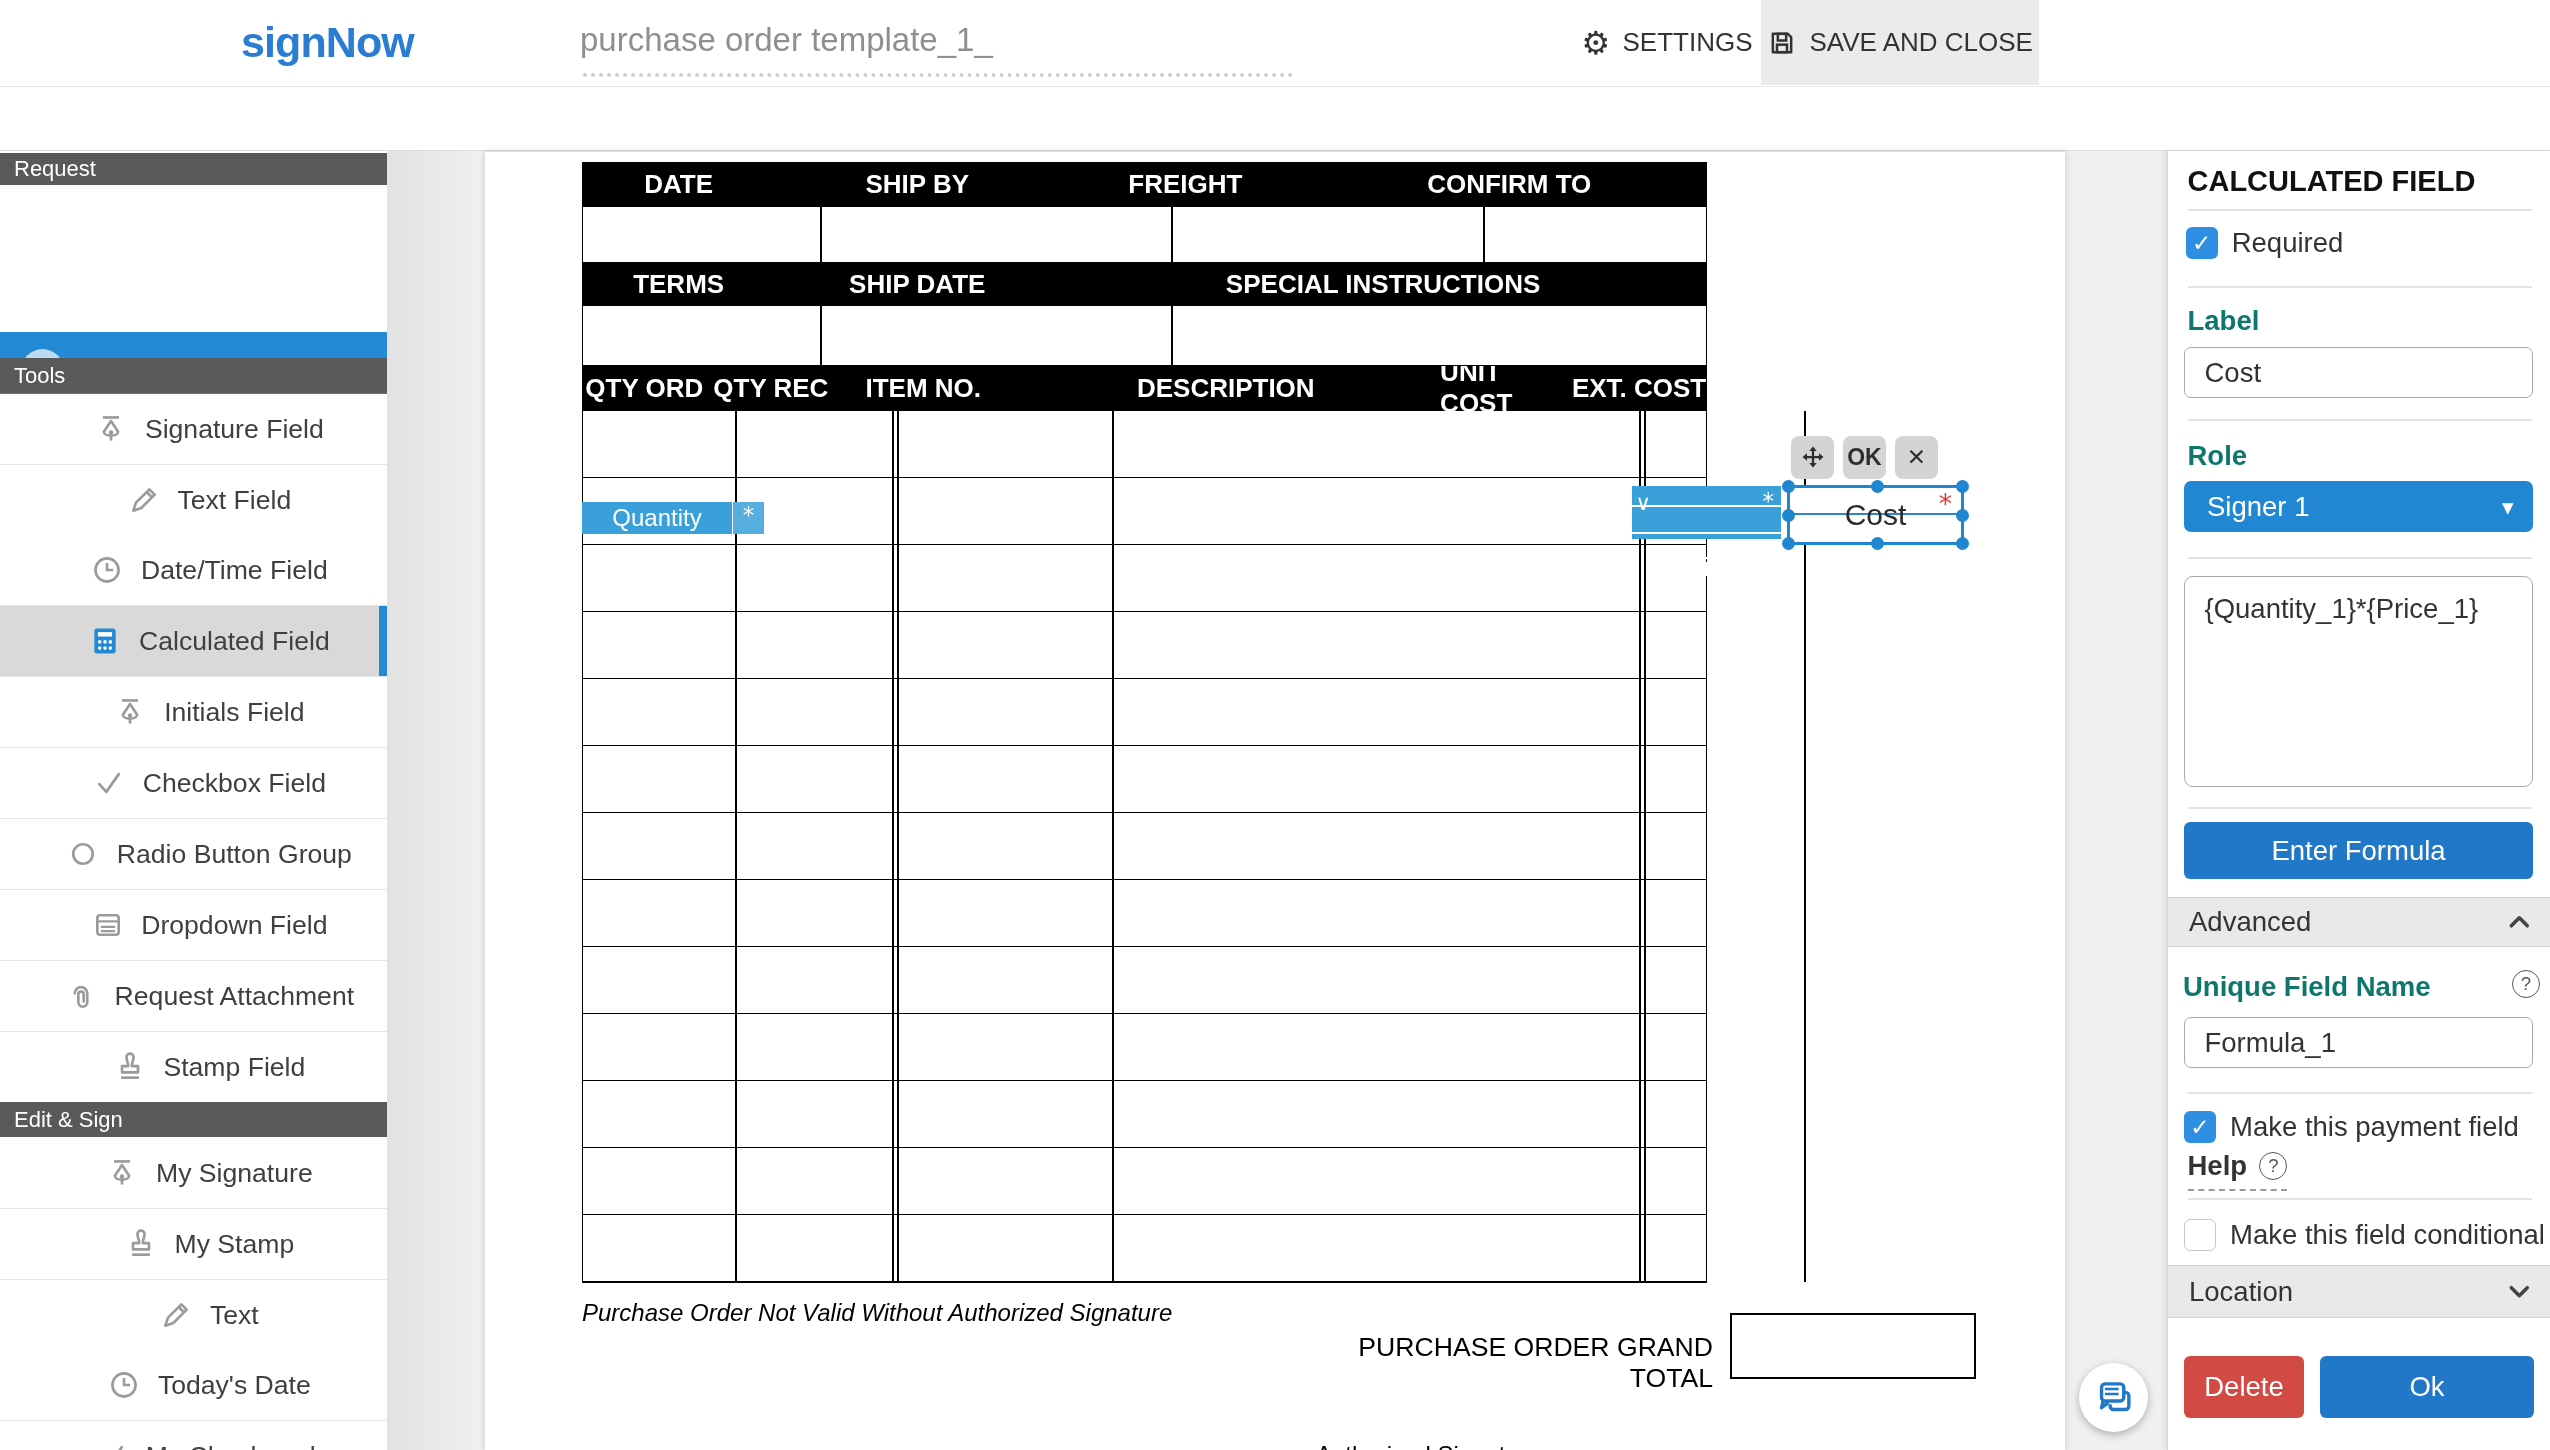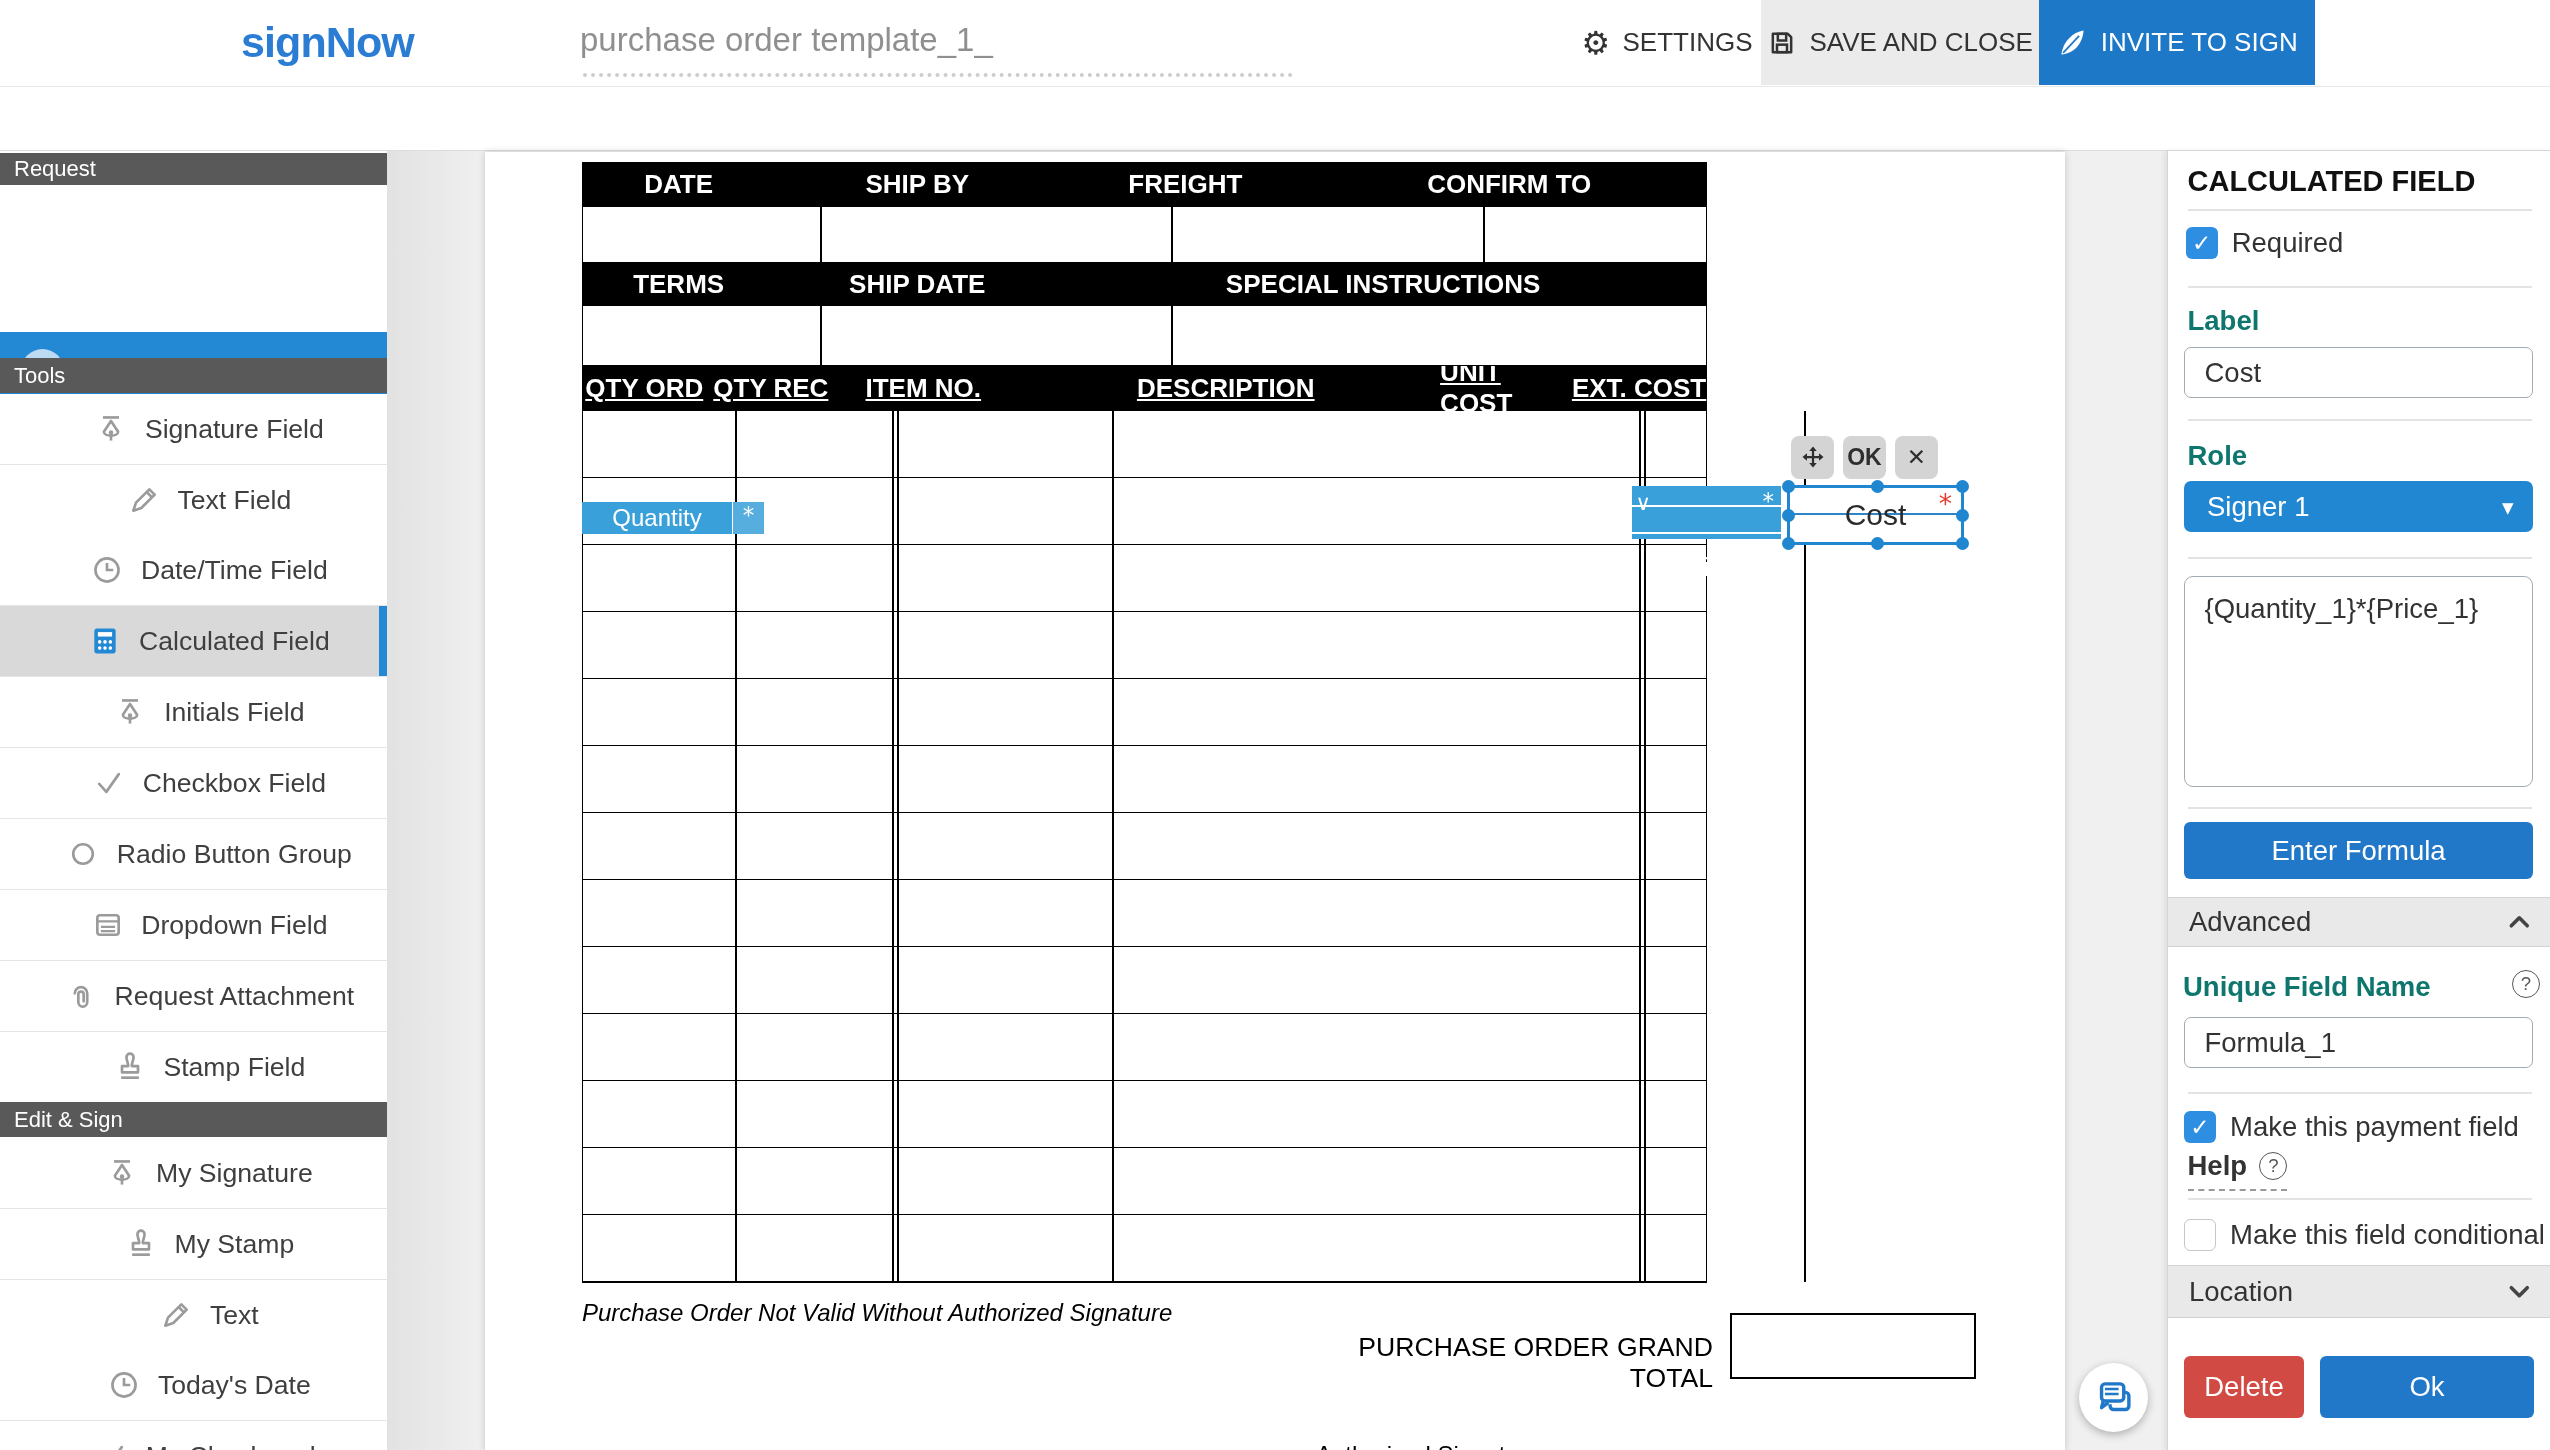--- a/index.html
+++ b/index.html
@@ -208,26 +208,20 @@
   <div id="title-underline" class="abs"></div>
   <div id="btn-settings" class="abs topbtn">
     <span class="gear-glyph">⚙</span>
     <span>SETTINGS</span>
   </div>
   <div id="btn-save" class="abs topbtn">
     <svg class="ic" width="30" height="30" viewBox="0 0 34 34">
         <use href="#i-floppy"></use>
       </svg>
     <span>SAVE AND CLOSE</span>
-  </div>
-  <div id="btn-invite" class="abs topbtn">
-    <svg class="ic" width="32" height="32" viewBox="0 0 36 36">
-        <use href="#i-feather"></use>
-      </svg>
-    <span>INVITE TO SIGN</span>
   </div>
 </div>
 
 <div id="toolbar" class="abs">
   <div class="abs tbtn glyph" style="left:1012px;width:50px;font-size:41px;color:#3f3f3f;">↶</div>
   <div class="abs tbtn glyph" style="left:1072px;width:50px;font-size:41px;color:#b9b9b9;">↷</div>
   <div class="abs tb-sep" style="left:1141px;"></div>
   <div class="abs tbtn" style="left:1169px;width:50px;">
       <svg width="39" height="39" viewBox="0 0 44 44">
         <use href="#i-zoomout"></use>
@@ -393,21 +387,21 @@
       </div>
       <div class="band" style="height:43px;">
         <div style="width:239px;">TERMS</div>
         <div style="width:351px;">SHIP DATE</div>
         <div style="width:801px;">SPECIAL INSTRUCTIONS</div>
       </div>
       <div class="wrow" style="height:60px;">
         <div class="vline" style="left:237px;"></div>
         <div class="vline" style="left:588px;"></div>
       </div>
-      <div class="band" style="height:45px;text-decoration:underline;">
+      <div class="band" style="height:45px;">
         <div style="width:154px;">QTY ORD</div>
         <div style="width:159px;">QTY REC</div>
         <div style="width:218px;">ITEM NO.</div>
         <div style="width:530px;">DESCRIPTION</div>
         <div style="width:162px;">UNIT COST</div>
         <div style="width:168px;">EXT. COST</div>
       </div>
       <div id="tbl-body">
         <div class="t-row"></div>
         <div class="t-row"></div>

